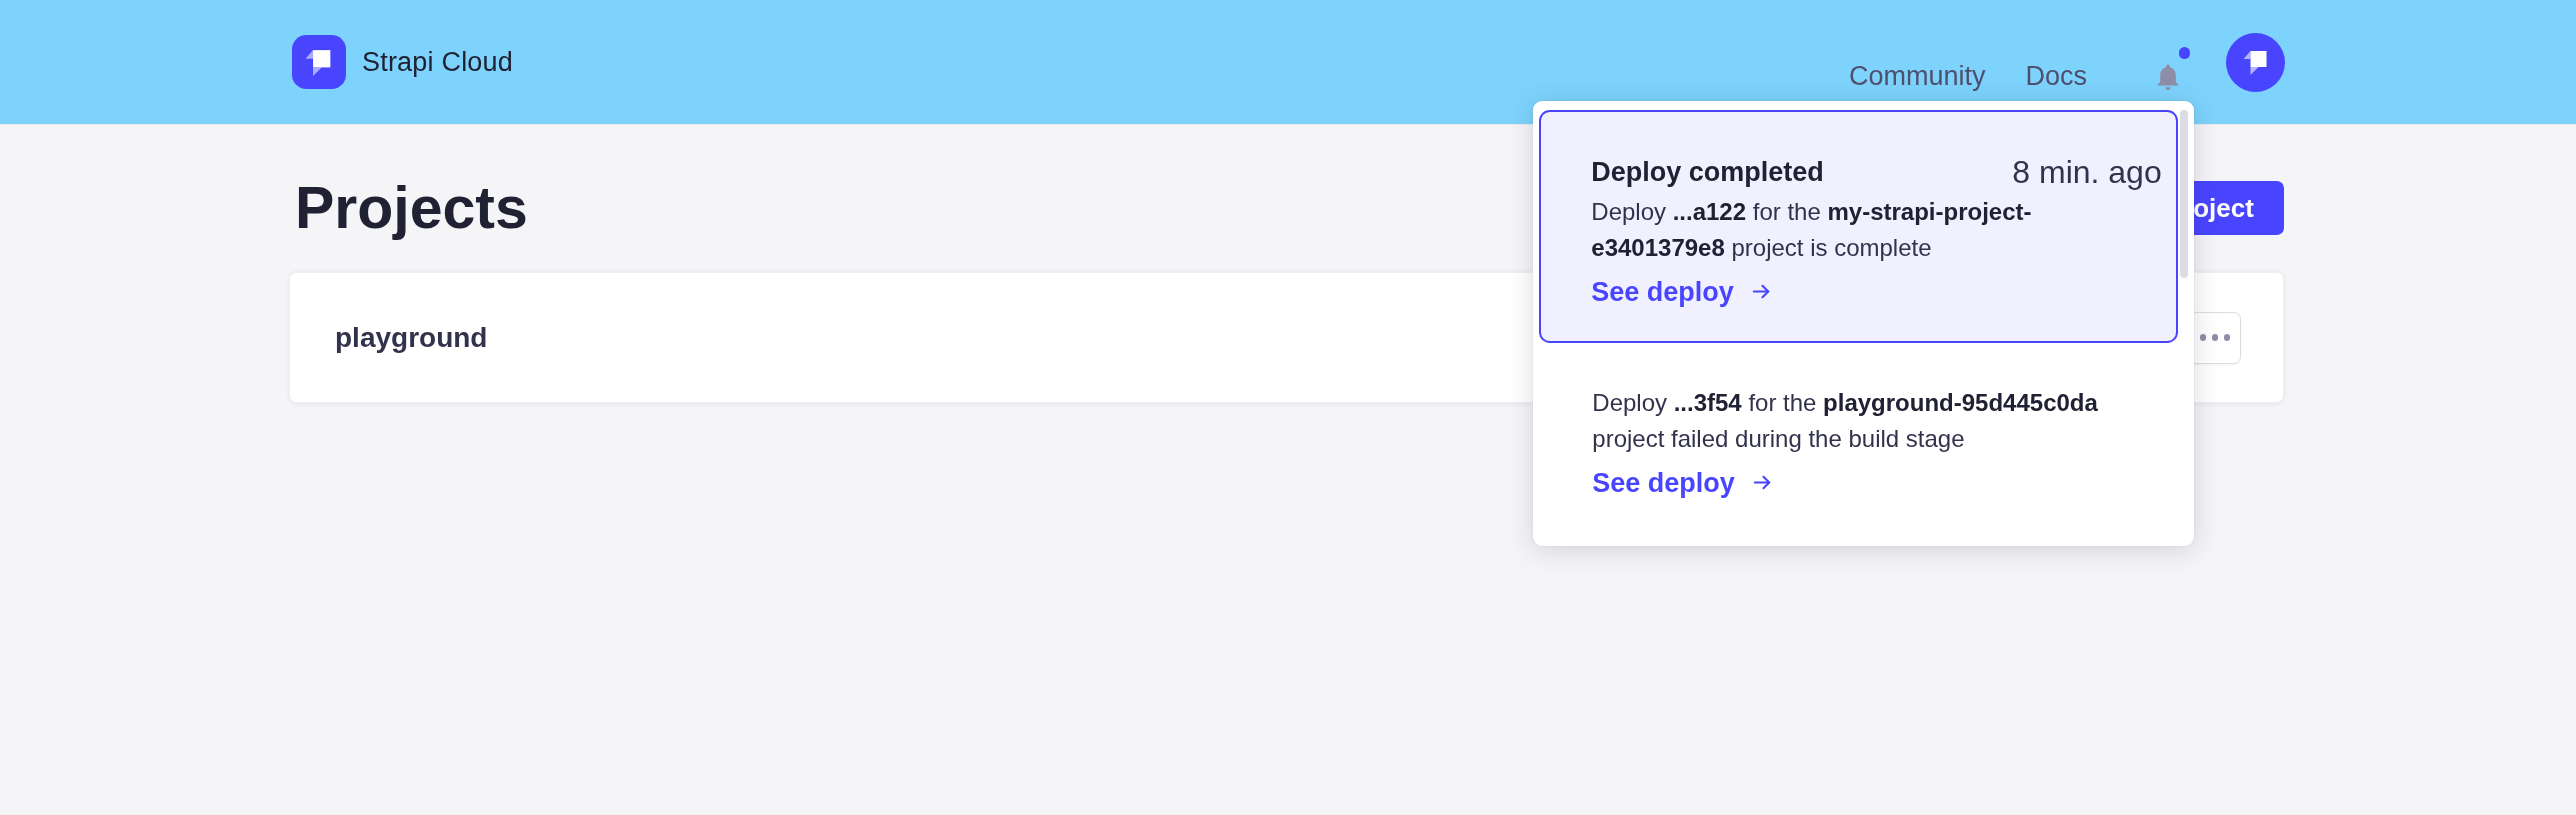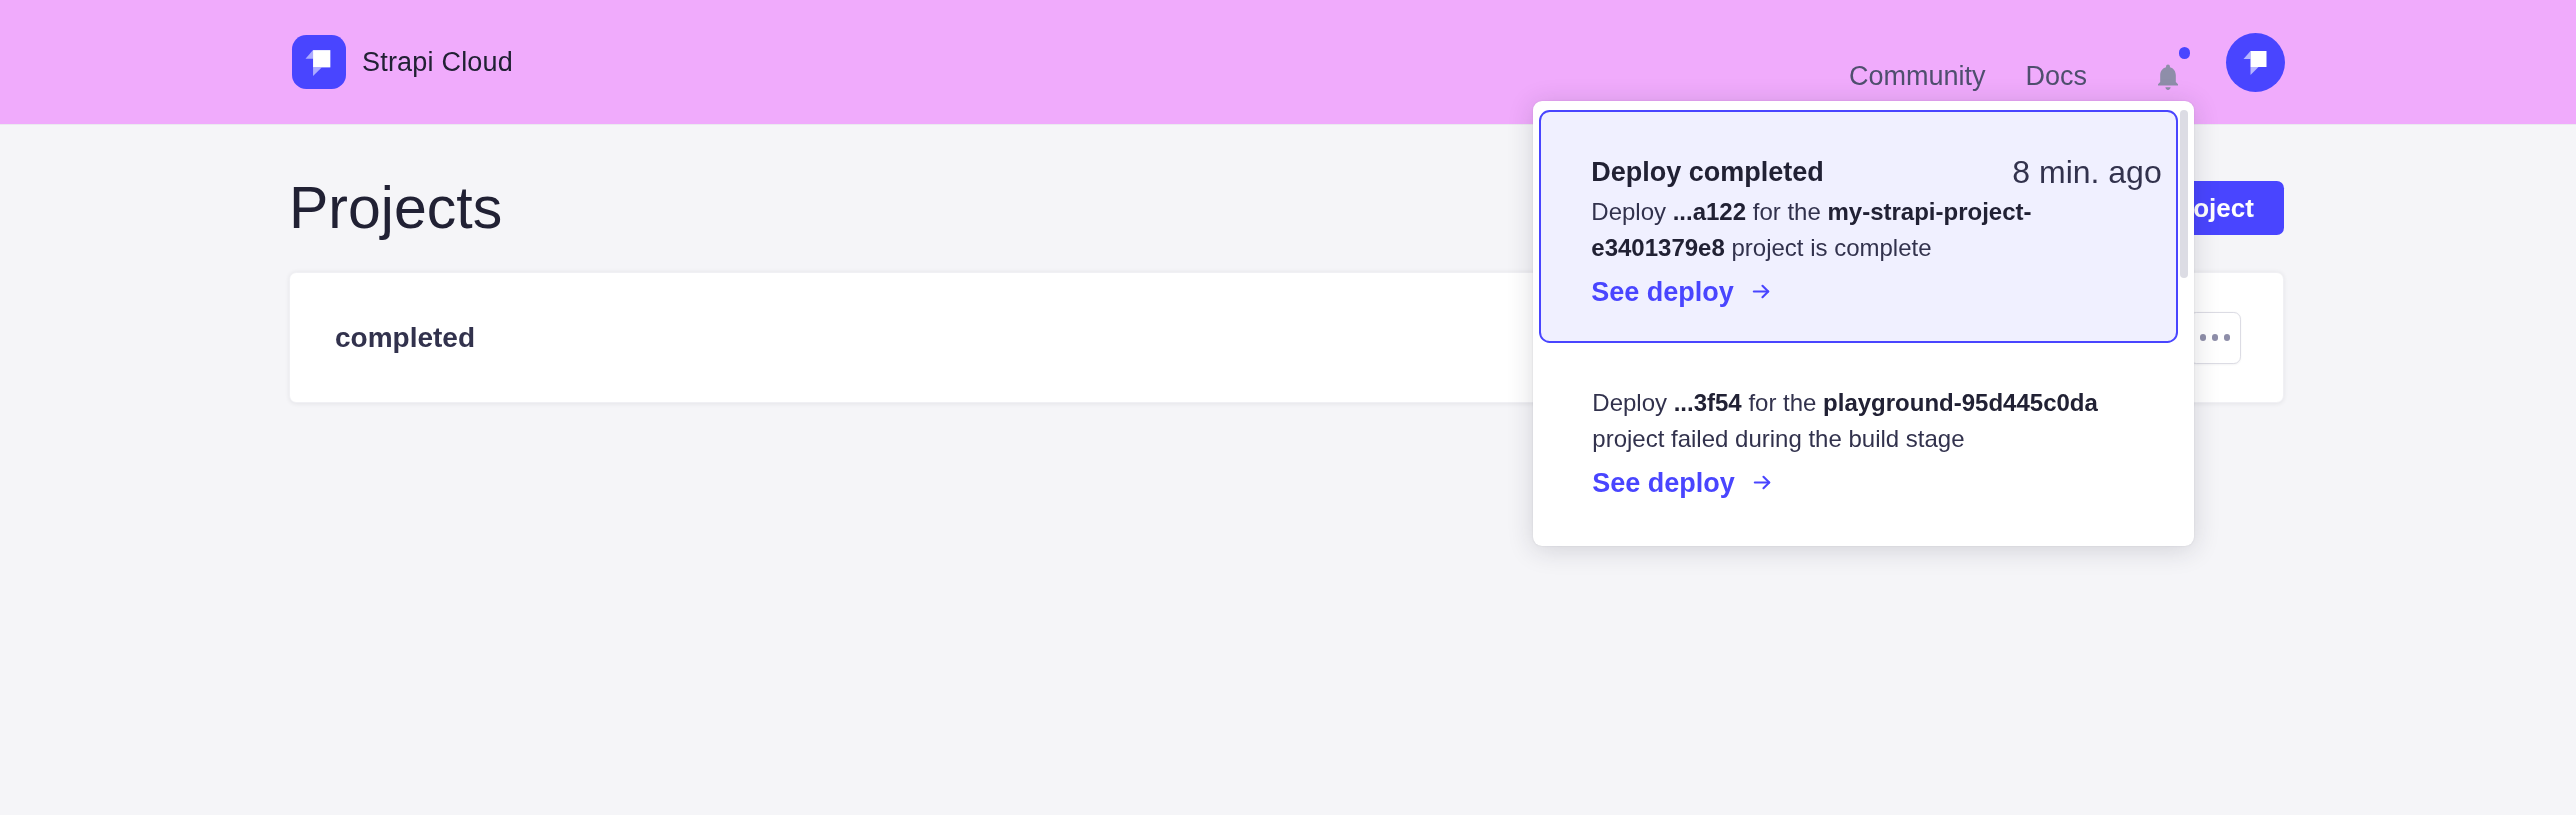--- a/index.html
+++ b/index.html
@@ -7,21 +7,21 @@
   body {
     font-family:"Liberation Sans", sans-serif;
     background:#f5f5f8;
     color:#32324d;
     position:relative;
   }
 
   
   .header {
     position:absolute; top:0; left:0; width:2576px; height:125px;
-    background:#f0abfc; border-bottom:1.8px solid #eaeaef;
+    background:#7dd3fc; border-bottom:1.8px solid #eaeaef;
     display:flex; align-items:center;
     padding:0 291px 0 292px;
     z-index:5;
   }
   .brand { display:flex; align-items:center; gap:16px; cursor:pointer; }
   .logo-tile {
     width:54px; height:54px; border-radius:14.3px; background:#4945ff;
     display:flex; align-items:center; justify-content:center;
   }
   .brand-name { font-size:27px; font-weight:500; color:#212134; letter-spacing:0.2px; }
@@ -43,21 +43,21 @@
     background:#4945ff; border:none; cursor:pointer;
     display:flex; align-items:center; justify-content:center;
   }
 
   
   .main { position:absolute; top:125px; left:0; width:2576px; padding:0 292px 0 289px; }
   .page-head {
     margin-top:50px;
     display:flex; align-items:center; justify-content:space-between;
   }
-  .page-title { font-size:59px; line-height:66px; font-weight:400; color:#212134; }
+  .page-title { font-size:59px; line-height:66px; font-weight:700; color:#212134;margin-left:6px; }
   .create-btn {
     width:235px; height:54px; border:none; border-radius:7.2px;
     background:#4945ff; color:#ffffff;
     font-family:"Liberation Sans", sans-serif;
     font-size:26px; font-weight:700; white-space:nowrap;
     cursor:pointer;
   }
   .project-card {
     margin-top:31px; height:131px;
     background:#ffffff; border:0.9px solid #f0f0f4; border-radius:7.2px;
@@ -141,21 +141,21 @@
   </div>
 </div>
 
 <div class="main">
   <div class="page-head">
     <h1 class="page-title">Projects</h1>
     <button class="create-btn">Create project</button>
   </div>
 
   <div class="project-card">
-    <span class="project-name">completed</span>
+    <span class="project-name">playground</span>
     <button class="more-btn">
       <span class="dot-glyph"></span>
       <span class="dot-glyph"></span>
       <span class="dot-glyph"></span>
     </button>
   </div>
 </div>
 
 <div class="notif-panel">
 

